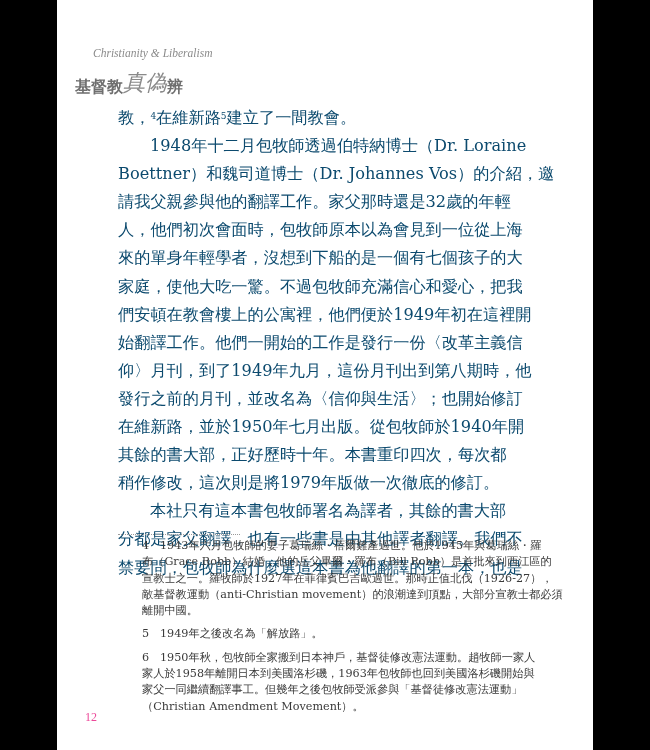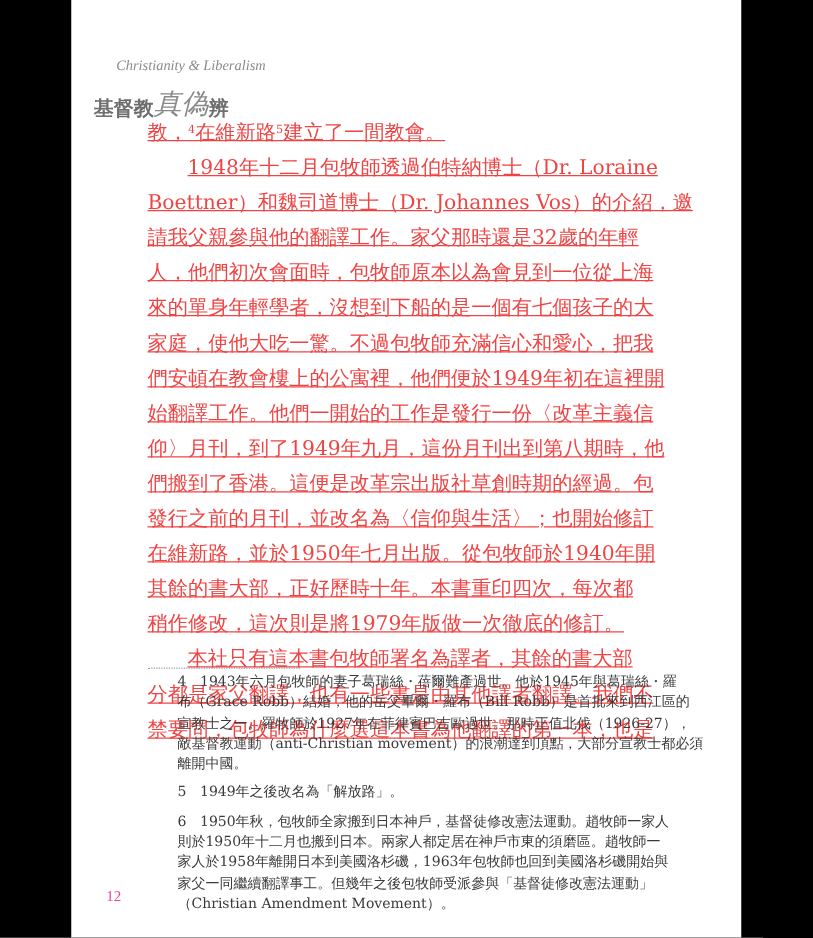--- a/index.html
+++ b/index.html
@@ -55,28 +55,27 @@
       font-family: "Liberation Serif", "DejaVu Serif", serif;
       font-style: italic;
       font-size: 11.5px;
       color: #8a8a8a;
       white-space: nowrap;
       margin-left: 16px;
     }
     .body-text {
       position: absolute;
       left: 61px;
-      top: 92px;
+      top: 104px;
       width: 388px;
       font-size: 16.2px;
       line-height: 28.1px;
       text-align: justify;
       text-justify: inter-character;
-      color: #ef4444;
-      text-decoration: underline;
+      color: #0c4a6e;
     }
     .line {
       display: block;
       white-space: nowrap;
       text-align-last: justify;
       text-align: justify;
     }
     .line.last {
       text-align-last: left;
     }
@@ -146,21 +145,20 @@
       <span class="line last"><span>教，</span><sup>4</sup><span>在維新路</span><sup>5</sup><span>建立了一間教會。</span></span>
       <span class="line indent"><span>1948年十二月包牧師透過伯特納博士（Dr. Loraine</span></span>
       <span class="line"><span>Boettner）和魏司道博士（Dr. Johannes Vos）的介紹，邀</span></span>
       <span class="line"><span>請我父親參與他的翻譯工作。家父那時還是32歲的年輕</span></span>
       <span class="line"><span>人，他們初次會面時，包牧師原本以為會見到一位從上海</span></span>
       <span class="line"><span>來的單身年輕學者，沒想到下船的是一個有七個孩子的大</span></span>
       <span class="line"><span>家庭，使他大吃一驚。不過包牧師充滿信心和愛心，把我</span></span>
       <span class="line"><span>們安頓在教會樓上的公寓裡，他們便於1949年初在這裡開</span></span>
       <span class="line"><span>始翻譯工作。他們一開始的工作是發行一份〈改革主義信</span></span>
       <span class="line"><span>仰〉月刊，到了1949年九月，這份月刊出到第八期時，他</span></span>
-      <span class="line"><span>們搬到了香港。這便是改革宗出版社草創時期的經過。包</span></span>
       <span class="line"><span>發行之前的月刊，並改名為〈信仰與生活〉；也開始修訂</span></span>
       <span class="line"><span>在維新路，並於1950年七月出版。從包牧師於1940年開</span></span>
       <span class="line"><span>其餘的書大部，正好歷時十年。本書重印四次，每次都</span></span>
       <span class="line last"><span>稍作修改，這次則是將1979年版做一次徹底的修訂。</span></span>
       <span class="line indent"><span>本社只有這本書包牧師署名為譯者，其餘的書大部</span></span>
       <span class="line"><span>分都是家父翻譯，也有一些書是由其他譯者翻譯。我們不</span></span>
       <span class="line"><span>禁要問，包牧師為什麼選這本書為他翻譯的第一本，也是</span></span>
     </div>
 
   <div class="fn-rule"></div>
@@ -171,21 +169,20 @@
         <span class="fline"><span>布（Grace Robb）結婚，他的岳父畢爾・羅布（Bill Robb）是首批來到西江區的</span></span>
         <span class="fline"><span>宣教士之一。羅牧師於1927年在菲律賓巴吉歐過世。那時正值北伐（1926-27），</span></span>
         <span class="fline"><span>敵基督教運動（anti-Christian movement）的浪潮達到頂點，大部分宣教士都必須</span></span>
         <span class="fline last"><span>離開中國。</span></span>
       </div>
       <div class="footnote">
         <span class="fline last"><span class="fn-num">5</span><span>1949年之後改名為「解放路」。</span></span>
       </div>
       <div class="footnote">
         <span class="fline"><span class="fn-num">6</span><span>1950年秋，包牧師全家搬到日本神戶，基督徒修改憲法運動。趙牧師一家人</span></span>
-        <span class="fline"><span>則於1950年十二月也搬到日本。兩家人都定居在神戶市東的須磨區。趙牧師一</span></span>
         <span class="fline"><span>家人於1958年離開日本到美國洛杉磯，1963年包牧師也回到美國洛杉磯開始與</span></span>
         <span class="fline"><span>家父一同繼續翻譯事工。但幾年之後包牧師受派參與「基督徒修改憲法運動」</span></span>
         <span class="fline last"><span>（Christian Amendment Movement）。</span></span>
       </div>
     </div>
 
   <div class="page-number">12</div>
 </div>
 
 </body></html>

